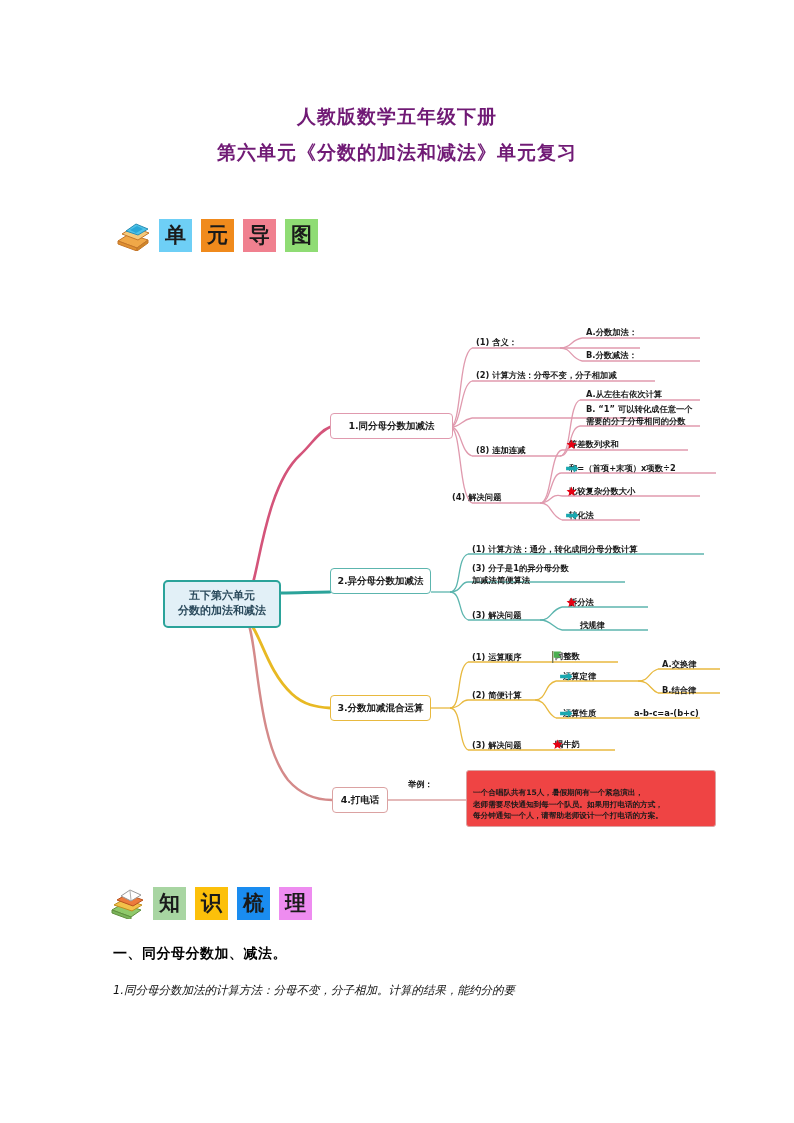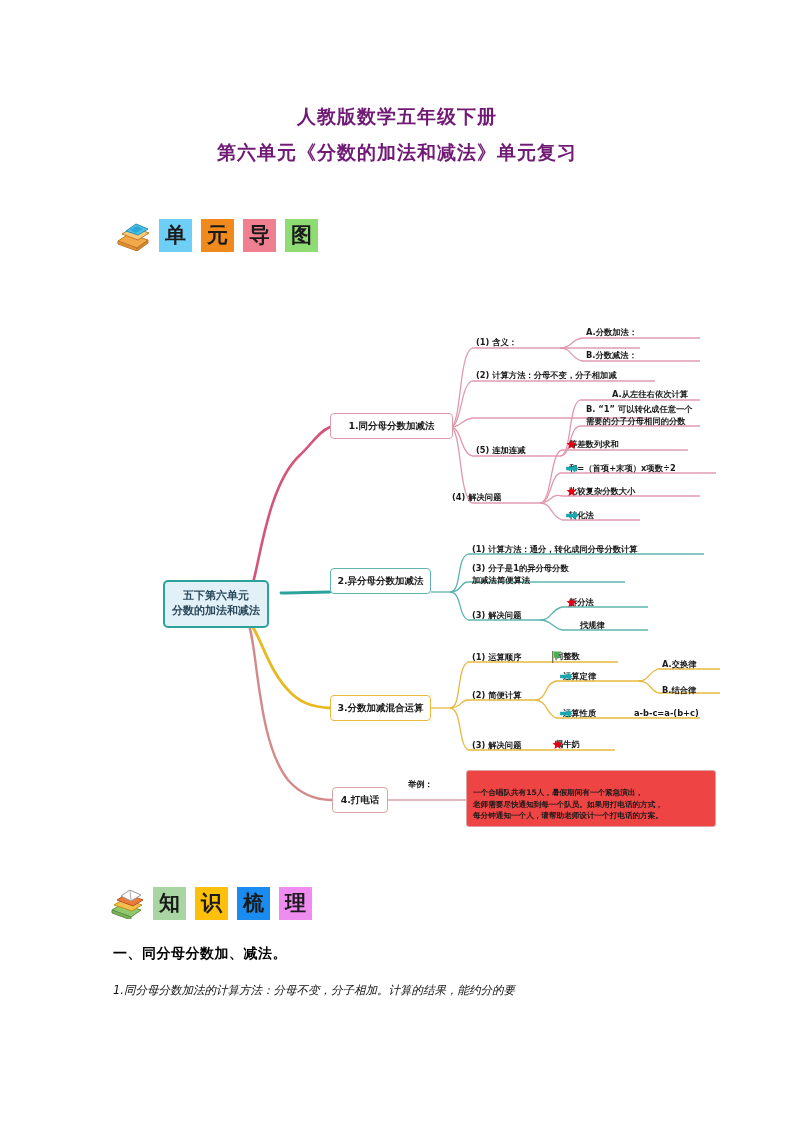--- a/index.html
+++ b/index.html
@@ -229,21 +229,21 @@
 
     <path d="M638,381 C650,381 648,372 658,369" fill="none" stroke="#e8b93f" stroke-width="1.3"></path>
     <path d="M638,381 C650,381 650,390 658,393" fill="none" stroke="#e8b93f" stroke-width="1.3"></path>
     <line x1="658" y1="369" x2="720" y2="369" stroke="#e8b93f" stroke-width="1.3"></line>
     <line x1="658" y1="393" x2="720" y2="393" stroke="#e8b93f" stroke-width="1.3"></line>
 
     <path d="M247,320 C258,340 256,440 288,480 C302,496 318,500 332,500" fill="none" stroke="#d48a8a" stroke-width="2.4" stroke-linecap="round"></path>
     <line x1="388" y1="500" x2="466" y2="500" stroke="#dba2a2" stroke-width="1.3"></line>
   </svg>
 
-  <div class="node center" style="left:163px; top:280px; width:106px; height:48px;">
+  <div class="node center" style="left:163px; top:280px; width:118px; height:48px;">
     <span>五下第六单元</span>
     <span>分数的加法和减法</span>
   </div>
 
   <div class="node boxed b1" style="left:330px; top:113px; width:123px; height:26px;">
     <span>1.同分母分数加减法</span>
   </div>
   <div class="node boxed b2" style="left:330px; top:268px; width:101px; height:26px;">
     <span>2.异分母分数加减法</span>
   </div>
@@ -260,23 +260,23 @@
   <div class="leaf" style="left:586px; top:26px;">
     <span>A.分数加法：</span>
   </div>
   <div class="leaf" style="left:586px; top:49px;">
     <span>B.分数减法：</span>
   </div>
   <div class="leaf" style="left:476px; top:69px;">
     <span>(2) 计算方法：分母不变，分子相加减</span>
   </div>
   <div class="leaf" style="left:476px; top:144px;">
-    <span>(5) 连加连减</span>
-  </div>
-  <div class="leaf" style="left:612px; top:88px;">
+    <span>(8) 连加连减</span>
+  </div>
+  <div class="leaf" style="left:586px; top:88px;">
     <span>A.从左往右依次计算</span>
   </div>
   <div class="leaf wrap" style="left:586px; top:103px; width:128px; white-space:pre-line;">
     <span>B. “1” 可以转化成任意一个
 需要的分子分母相同的分数</span>
   </div>
   <div class="leaf" style="left:452px; top:191px;">
     <span>(4) 解决问题</span>
   </div>
   <div class="leaf" style="left:566px; top:138px;">

